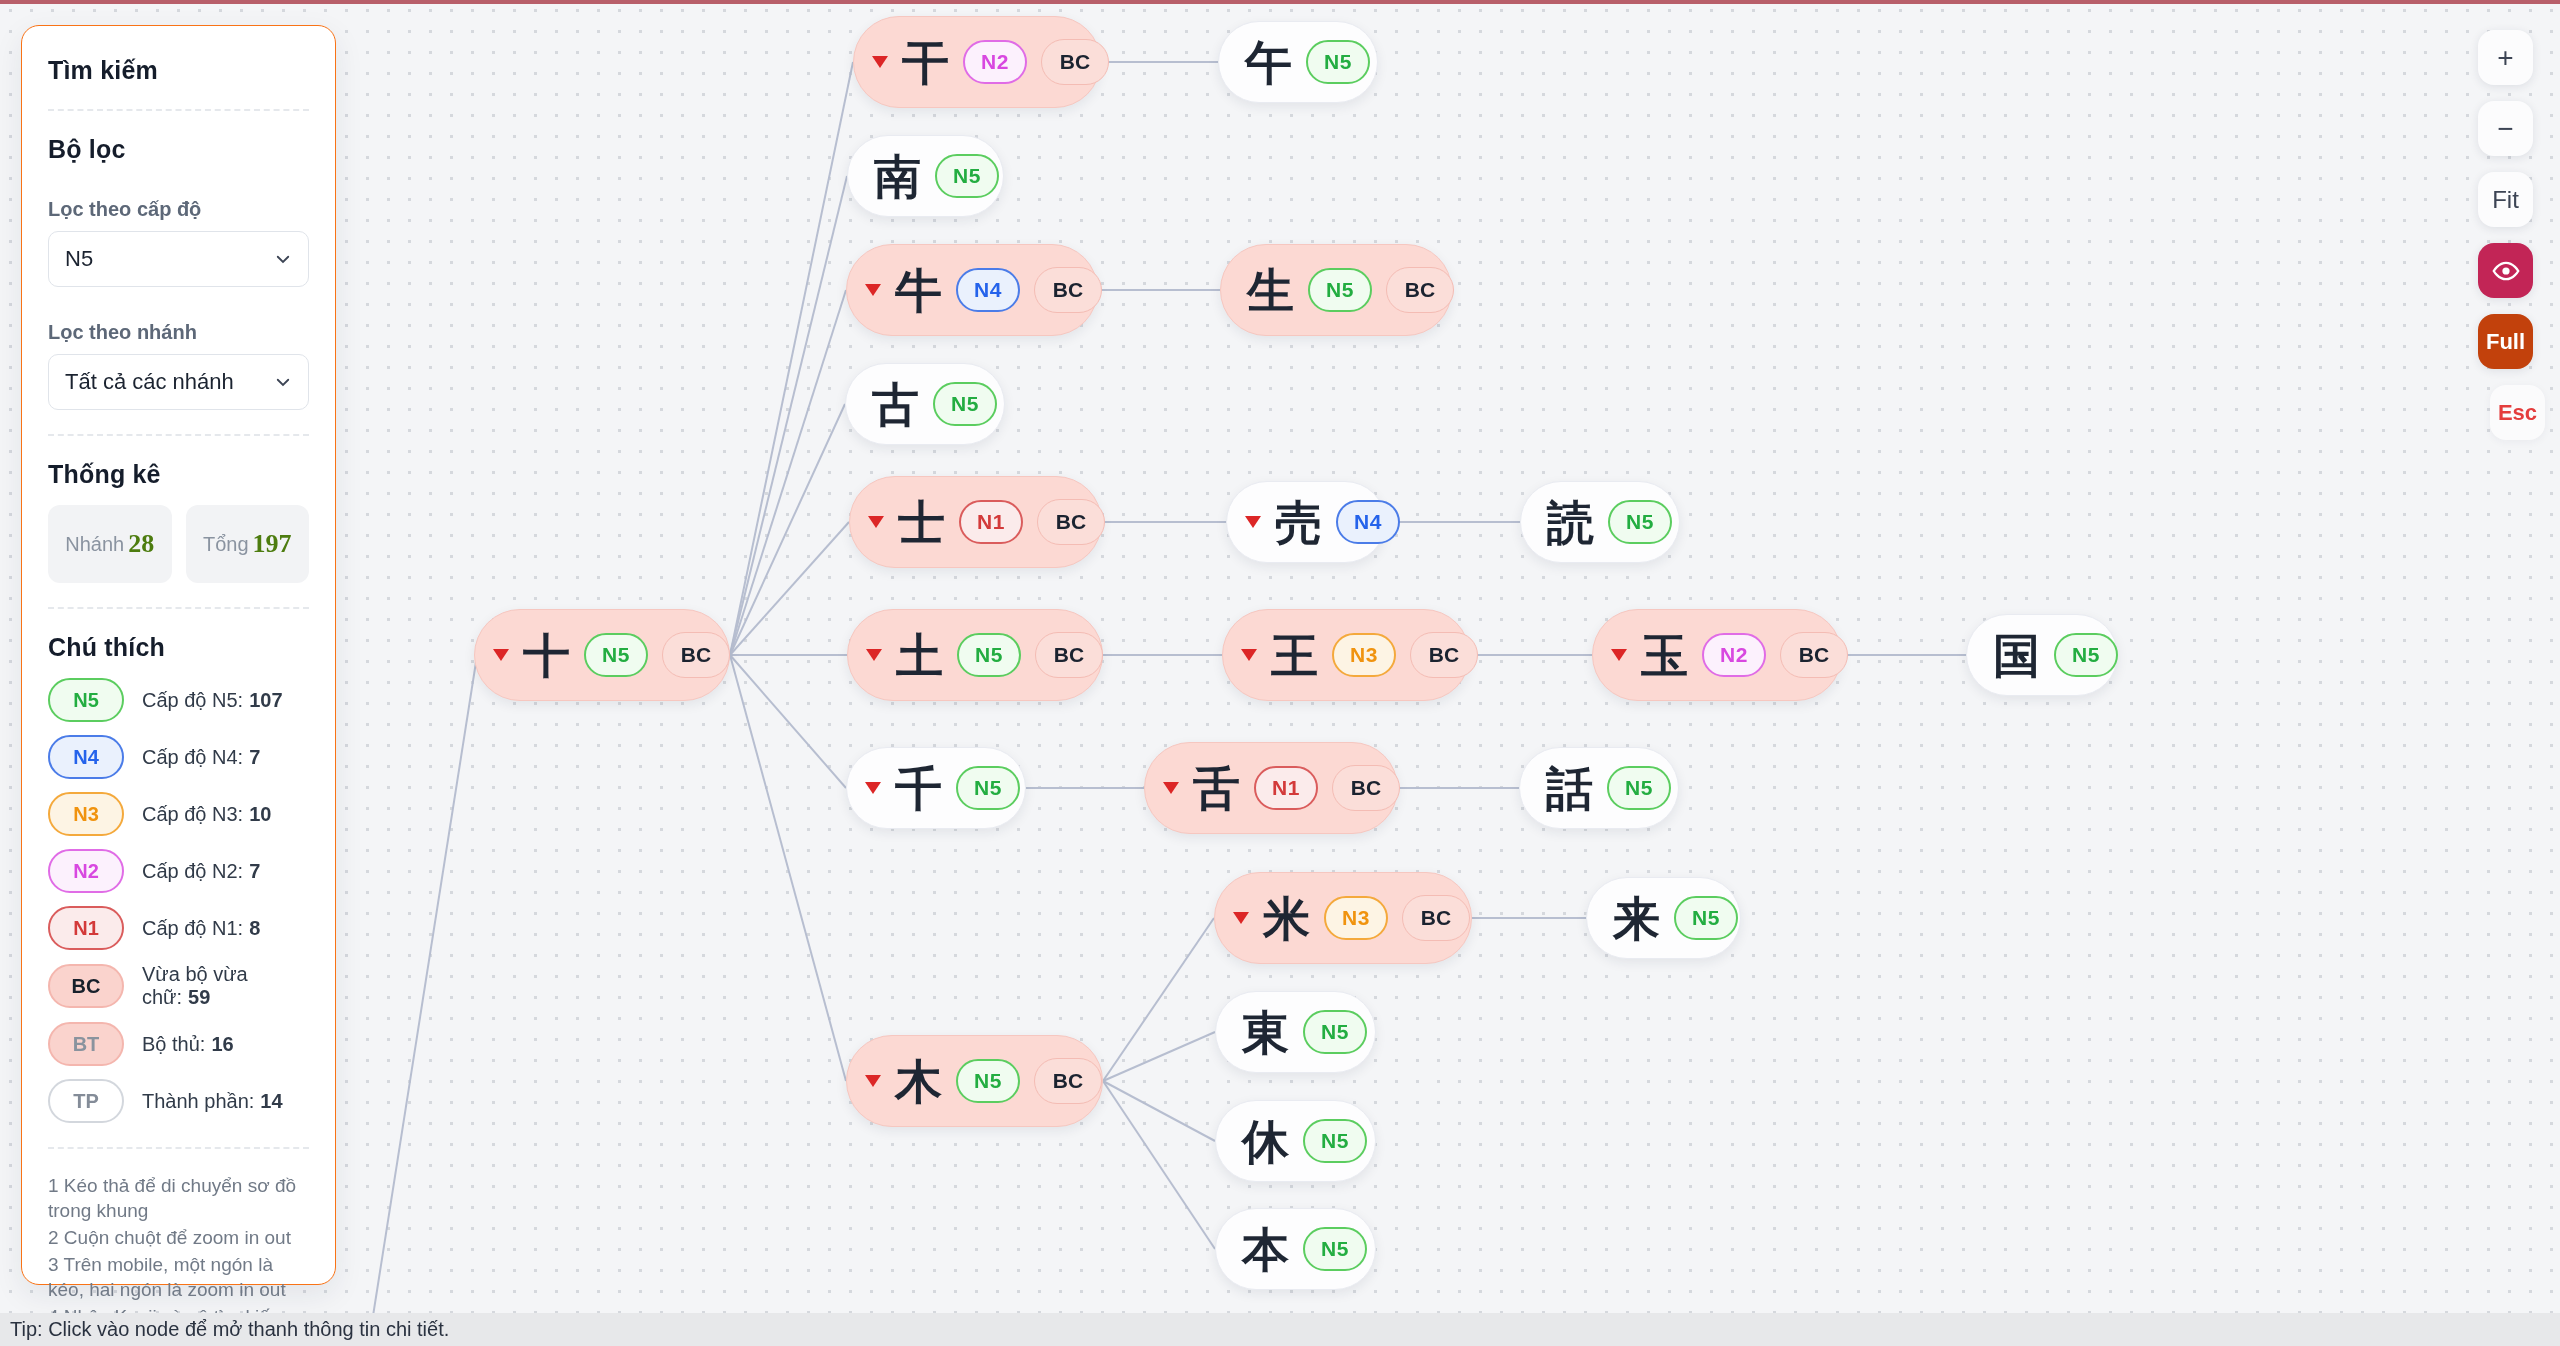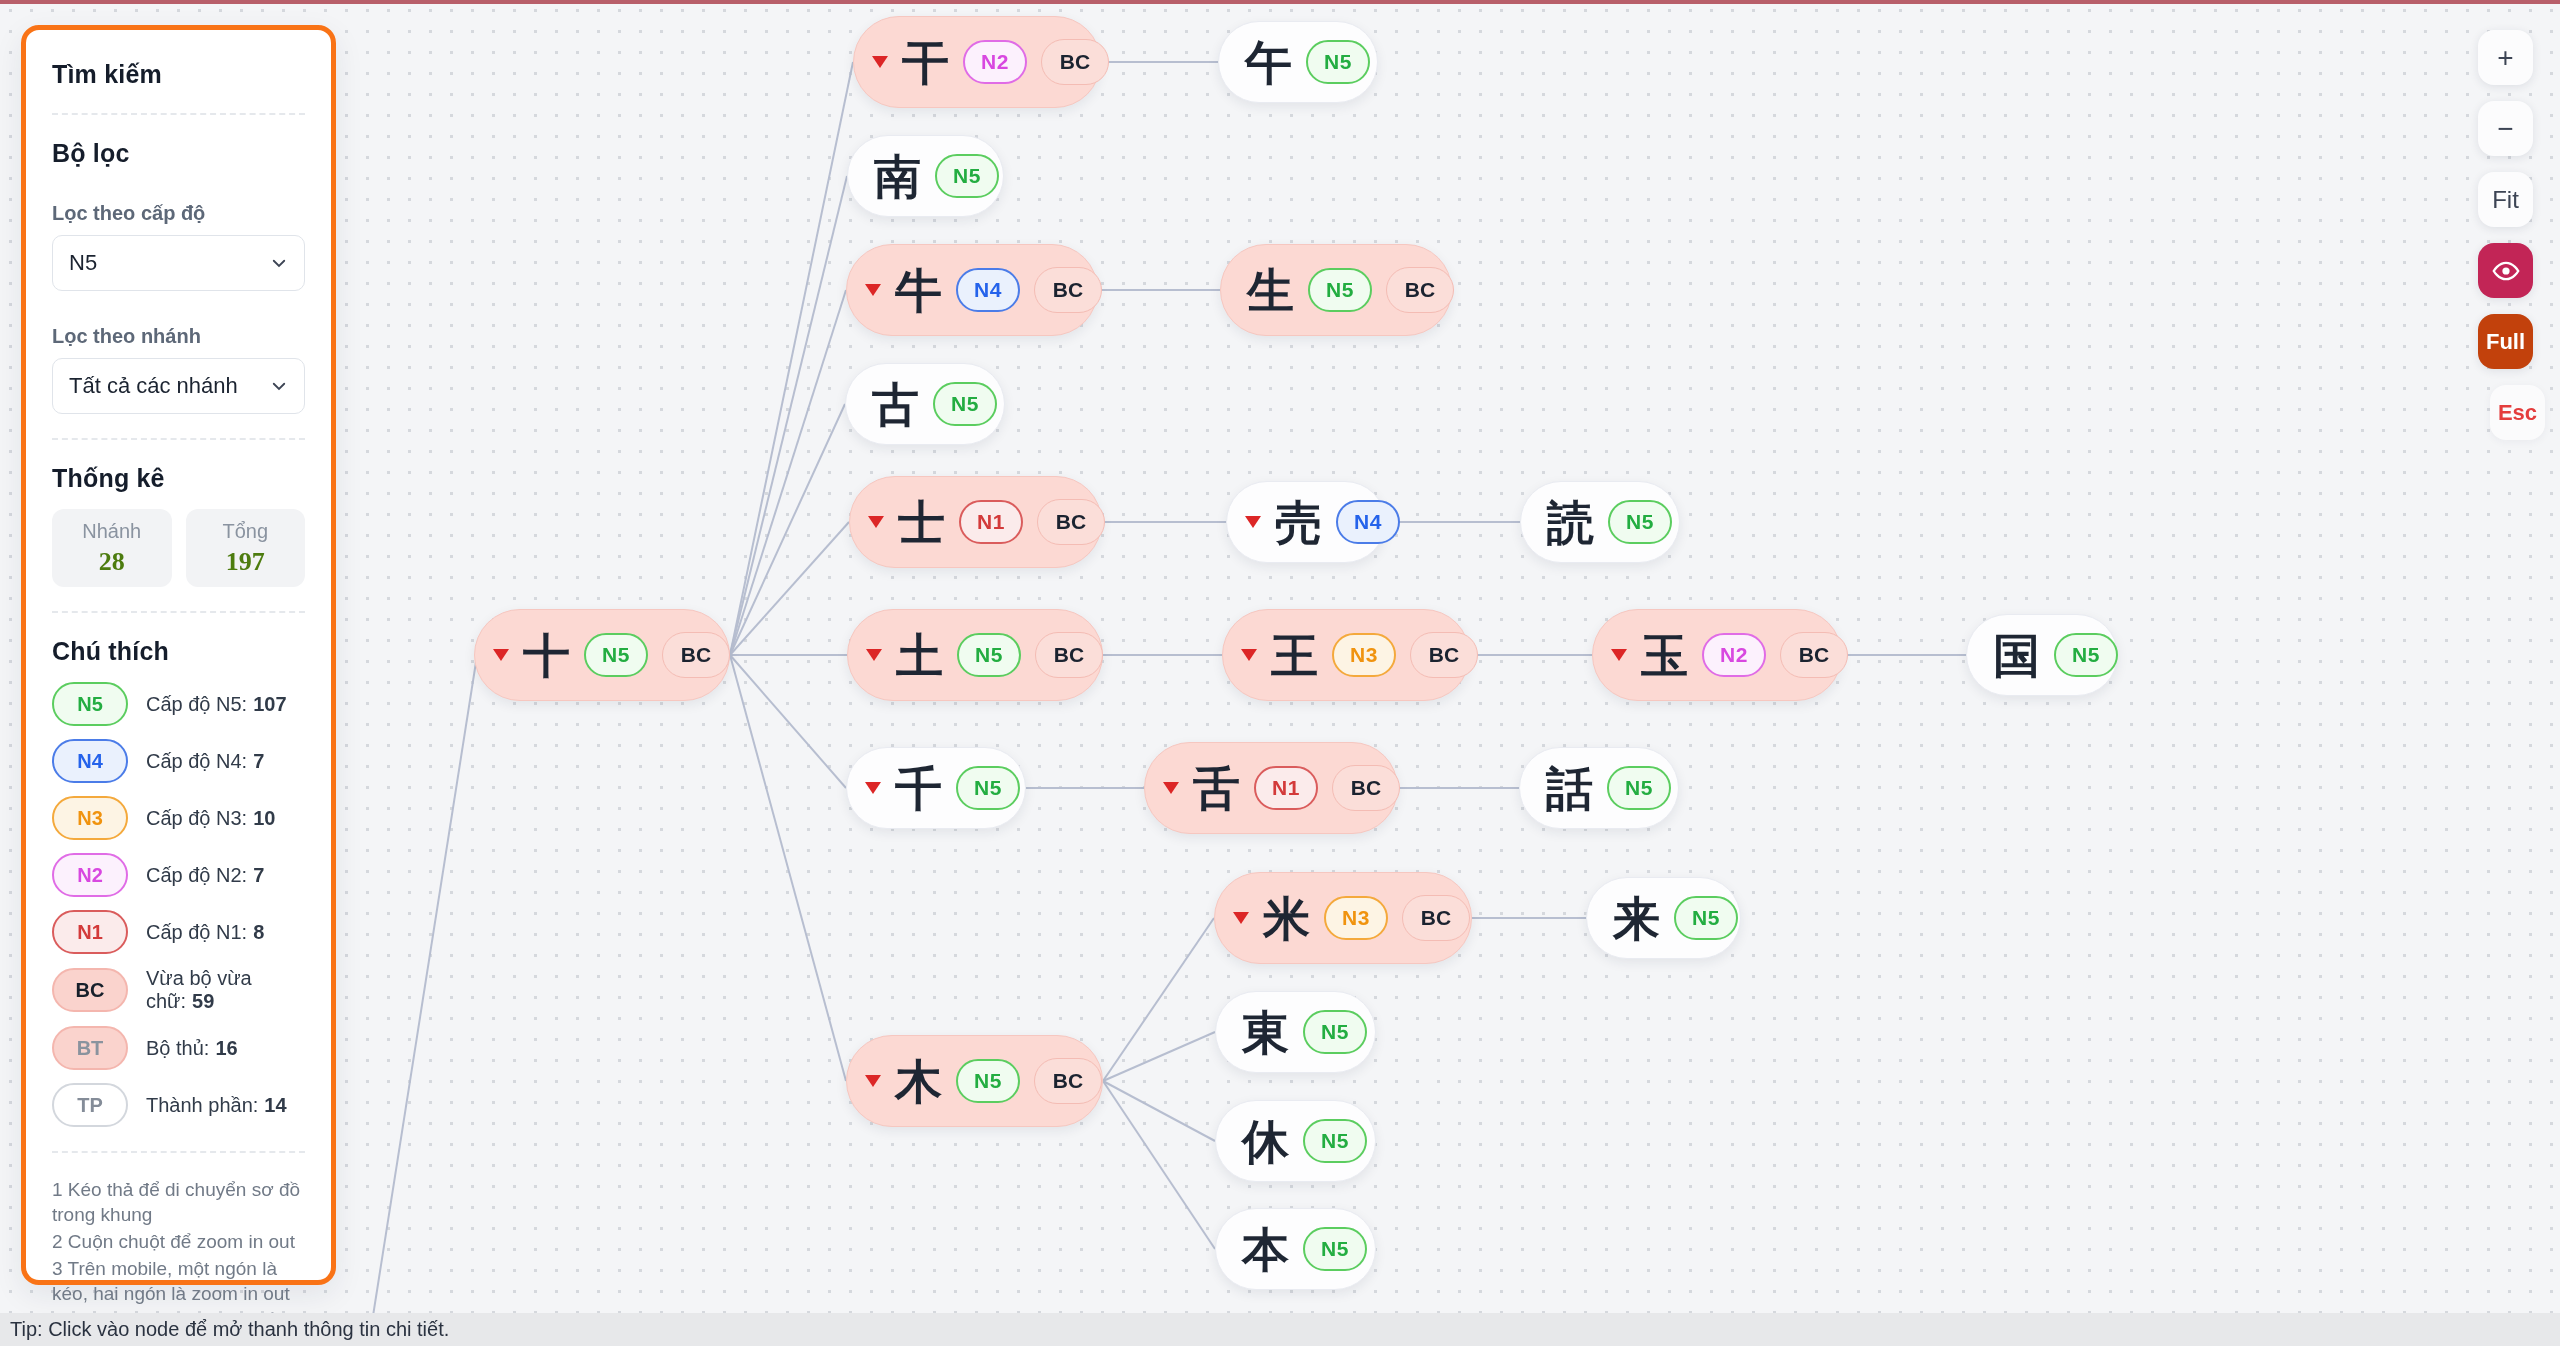--- a/index.html
+++ b/index.html
@@ -35,40 +35,40 @@
   .b-n4{color:#2563eb;border-color:#4b7ce8;background:#eaf1fd;}
   .b-n3{color:#f0930f;border-color:#f4a93c;background:#fdf4e4;}
   .b-n2{color:#d848e0;border-color:#e06ce6;background:#fcf1fd;}
   .b-n1{color:#d33a3a;border-color:#da5c5c;background:#fbebeb;}
   .bcb{display:flex;align-items:center;justify-content:center;box-sizing:border-box;
        min-width:68px;height:46px;border-radius:23px;background:#fbded9;
        border:1.5px solid #f4bcb4;color:#1b2330;font-size:21px;font-weight:bold;flex:0 0 auto;}
   
   .sidebar{
     position:absolute;left:21px;top:25px;width:315px;height:1260px;box-sizing:border-box;
-    background:#ffffff;border:5px solid #f97316;border-radius:18px;
+    background:#ffffff;border:1px solid #f97316;border-radius:18px;
     box-shadow:0 10px 30px rgba(27,35,60,.08);padding:30px 26px;z-index:40;
   }
   .sidebar h2{margin:0 0 16px 0;font-size:25px;color:#151d2b;letter-spacing:.2px;}
   .dash{border:none;border-top:2px dashed #e5e8ec;margin:24px 0;}
   .searchbox{display:flex;align-items:center;height:54px;border:1.5px solid #e4e7ec;
     border-radius:27px;padding:0 8px 0 18px;background:#fff;}
   .searchbox svg{flex:0 0 auto;}
   .searchbox input{flex:1;border:none;outline:none;font-size:22px;color:#1b2330;
     padding:0 10px;background:transparent;font-family:inherit;min-width:0;}
   .searchbox input::placeholder{color:#9aa3b0;}
   .clearbtn{width:40px;height:40px;border-radius:50%;border:none;background:#f0f1f3;
     color:#717a86;font-size:22px;line-height:1;cursor:pointer;flex:0 0 auto;}
   .flabel{font-size:20px;font-weight:600;color:#5d6878;margin:34px 0 10px;}
   .select{display:flex;align-items:center;justify-content:space-between;height:54px;
     border:1.5px solid #e0e4ea;border-radius:10px;padding:0 16px;font-size:22px;color:#1b2330;
     background:#fff;cursor:pointer;}
   .stats{display:flex;gap:14px;}
   .stat{flex:1;height:78px;background:#f2f3f5;border-radius:12px;display:flex;
-    flex-direction:column;align-items:center;justify-content:center;gap:4px;}
+    flex-direction:row;align-items:center;justify-content:center;gap:4px;}
   .stat .sl{font-size:20px;color:#8a93a0;}
   .stat .sv{font-size:26px;font-weight:bold;color:#4d7c0f;font-family:Liberation Serif, serif;}
   .lrow{display:flex;align-items:center;gap:18px;margin-bottom:13px;}
   .pill{width:76px;height:44px;border-radius:22px;display:flex;align-items:center;
     justify-content:center;font-size:20px;font-weight:bold;box-sizing:border-box;border:2px solid;flex:0 0 auto;}
   .p-n5{color:#23ad41;border-color:#5bcd5f;background:#f0fcf0;}
   .p-n4{color:#2563eb;border-color:#4b7ce8;background:#eaf1fd;}
   .p-n3{color:#f0930f;border-color:#f4a93c;background:#fdf4e4;}
   .p-n2{color:#d848e0;border-color:#e06ce6;background:#fcf1fd;}
   .p-n1{color:#d33a3a;border-color:#da5c5c;background:#fbebeb;}

